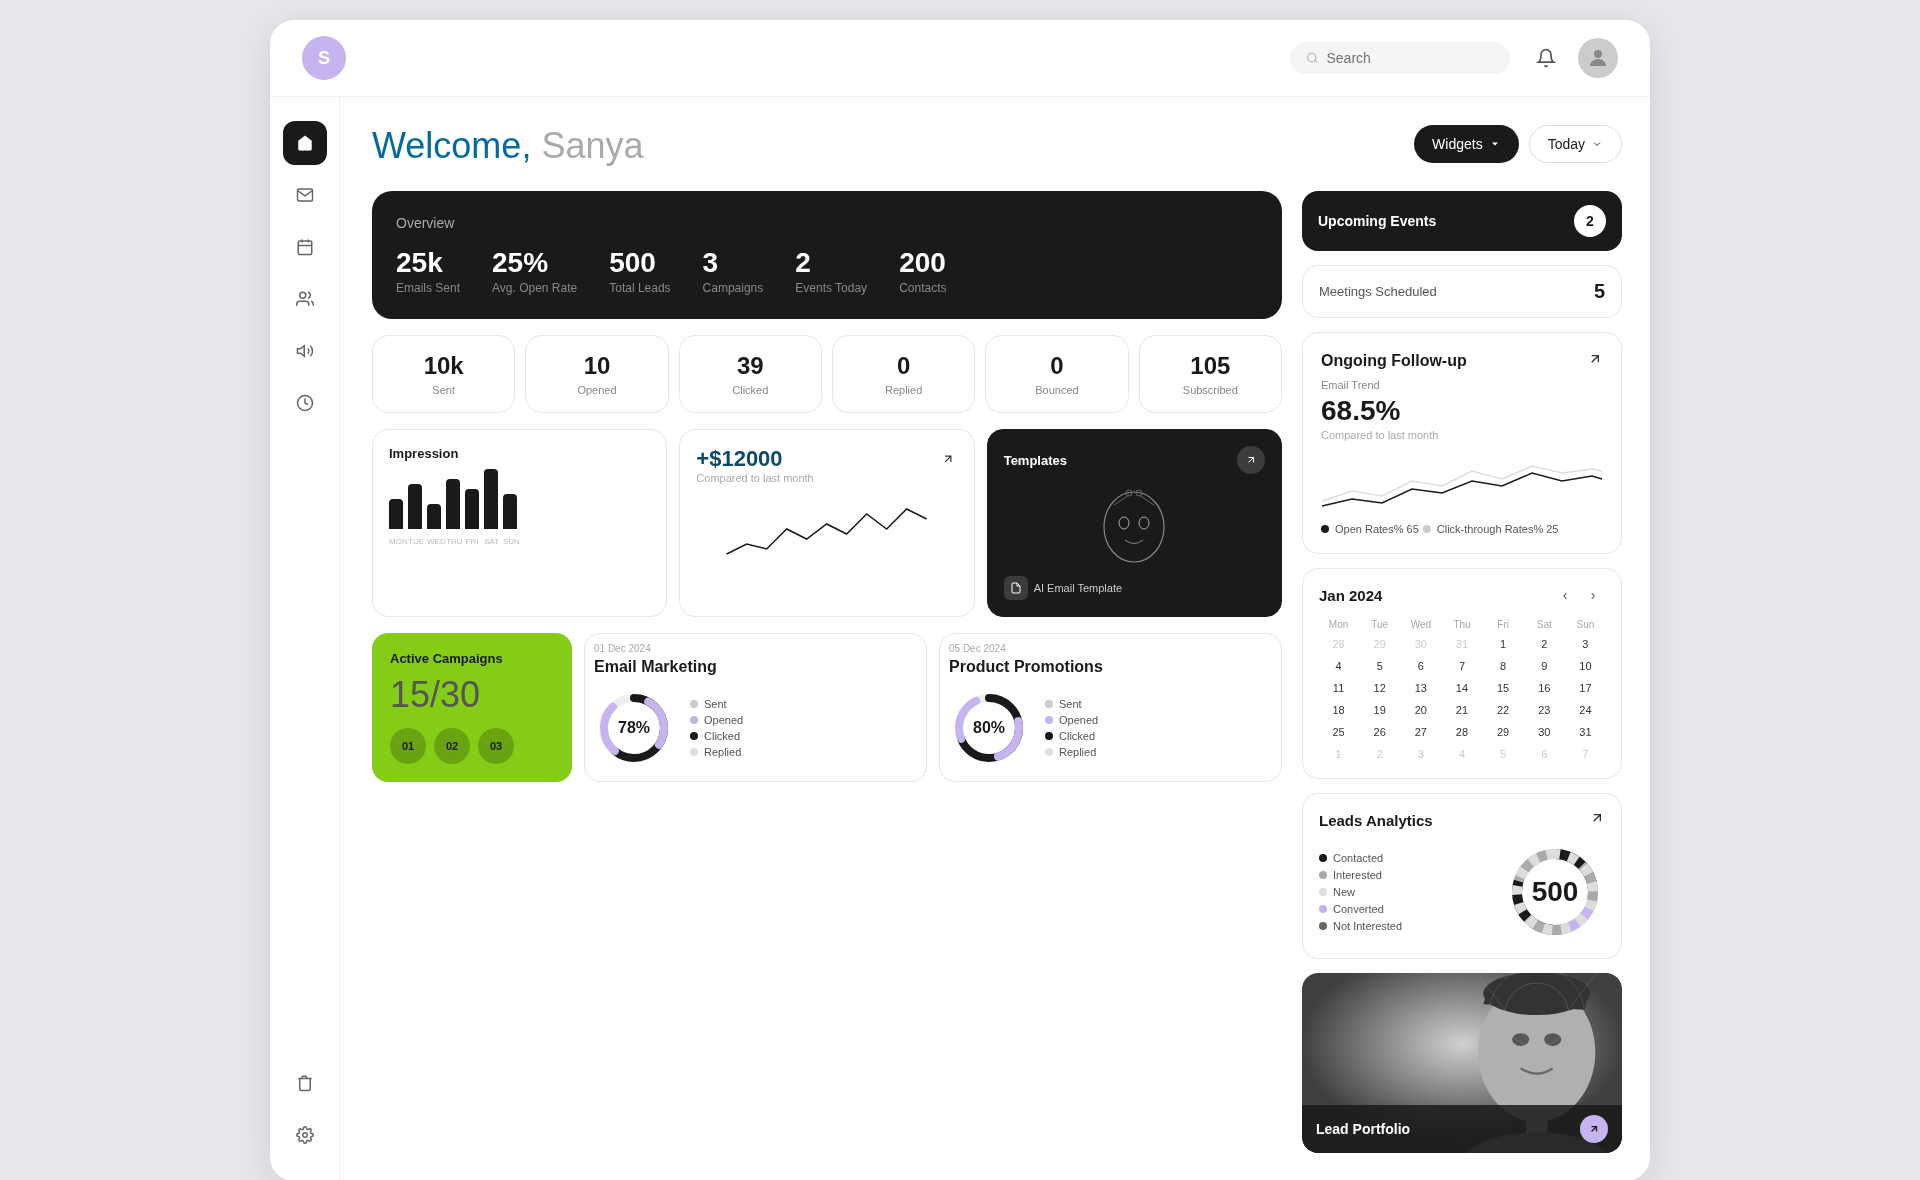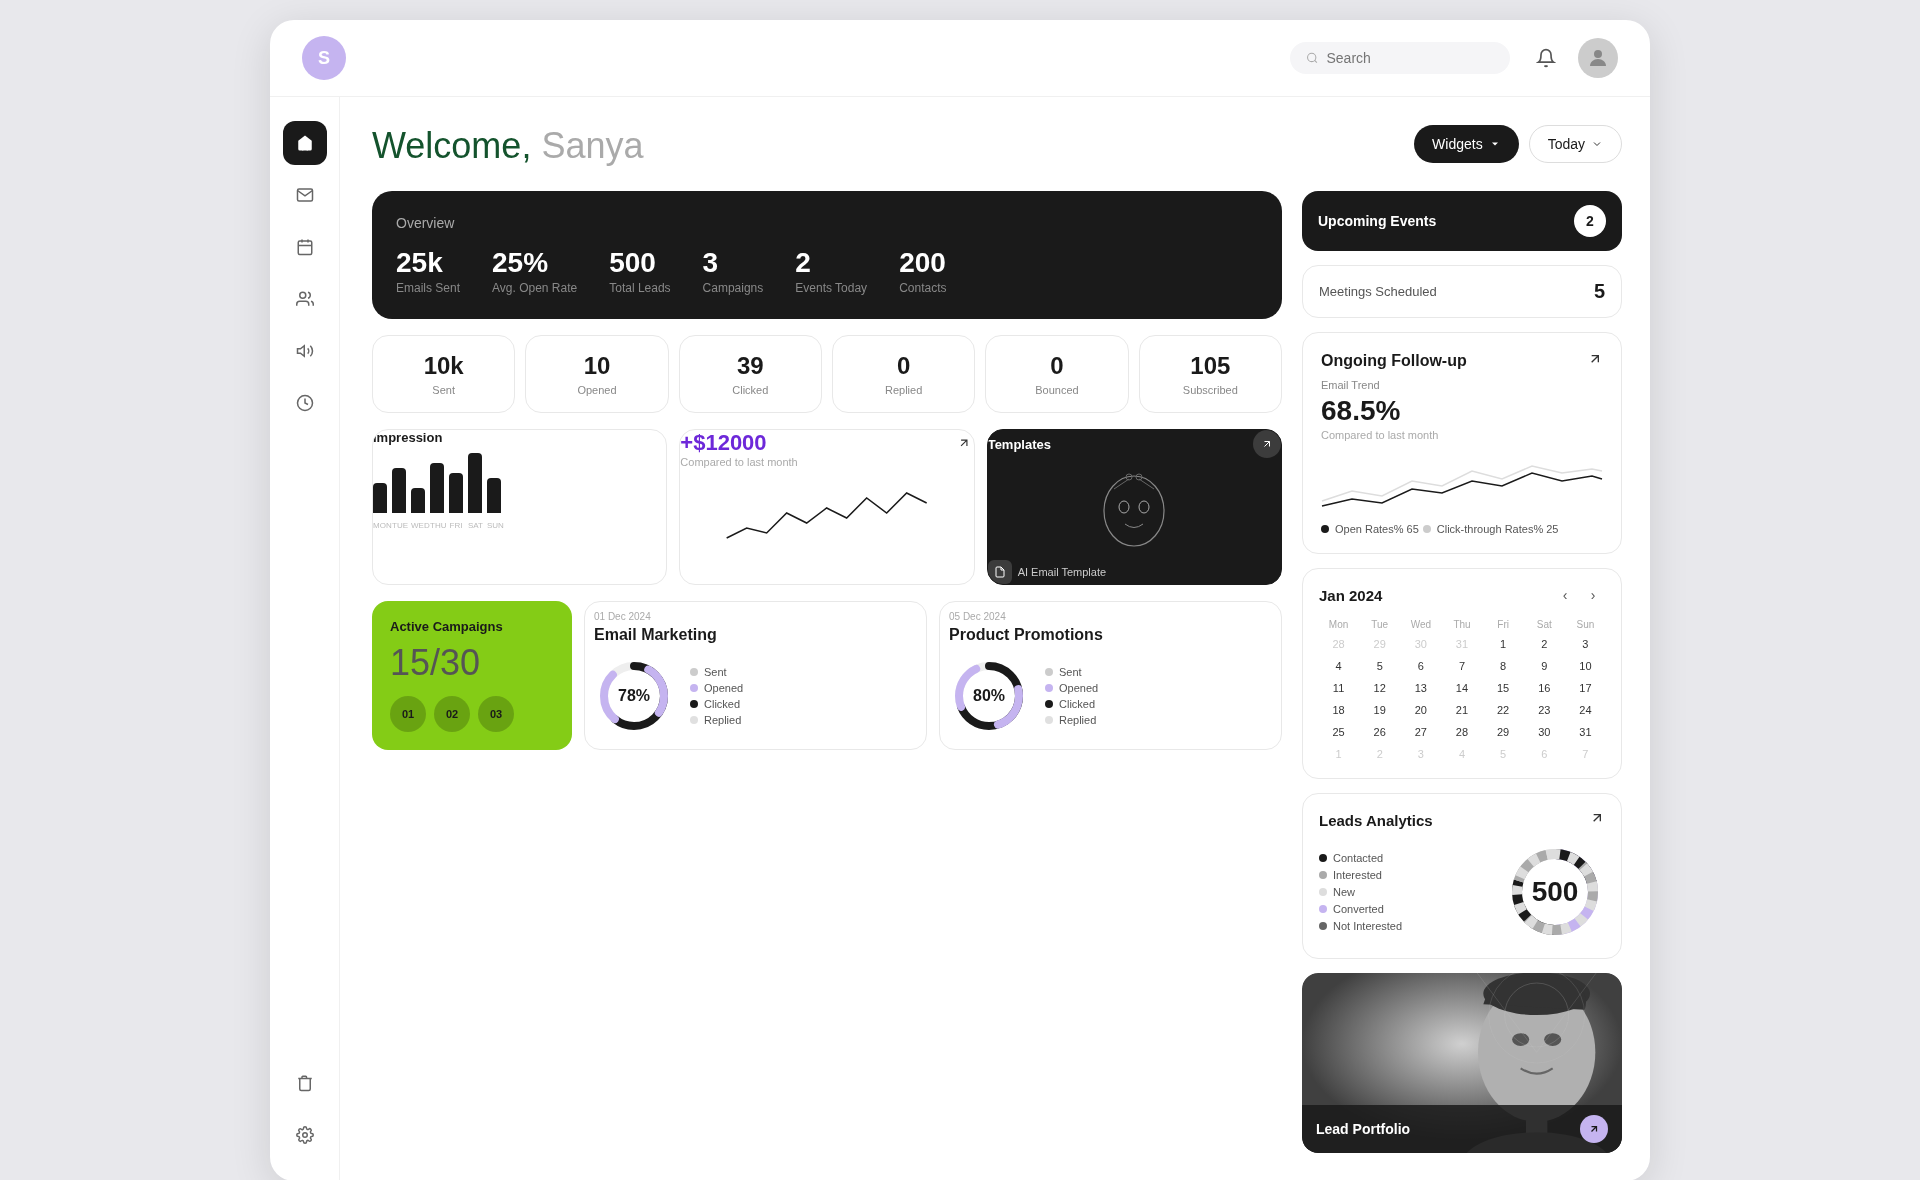--- a/index.html
+++ b/index.html
@@ -104,21 +104,21 @@
       display: flex;
       align-items: flex-start;
       justify-content: space-between;
       margin-bottom: 24px;
     }
     .welcome-title {
       font-size: 36px;
       font-weight: 800;
       color: #1a1a1a;
     }
-    .welcome-title span { color: #14532d; font-weight: 400; }
+    .welcome-title span { color: #0369a1; font-weight: 400; }
     .header-actions {
       display: flex; gap: 10px;
     }
     .btn-dark {
       background: #1a1a1a; color: #fff;
       border: none; border-radius: 20px;
       padding: 10px 18px;
       font-size: 14px; font-weight: 500;
       cursor: pointer;
       display: flex; align-items: center; gap: 6px;
@@ -175,26 +175,26 @@
     
     .charts-row {
       display: grid;
       grid-template-columns: 1fr 1fr 1fr;
       gap: 12px;
       margin-bottom: 16px;
     }
     .chart-card {
       border: 1.5px solid #e8e8e8;
       border-radius: 16px;
-      padding: 0;
+      padding: 16px;
       position: relative;
       overflow: hidden;
     }
     .chart-title { font-size: 13px; font-weight: 600; color: #1a1a1a; margin-bottom: 8px; }
-    .chart-value { font-size: 22px; font-weight: 700; color: #6d28d9; }
+    .chart-value { font-size: 22px; font-weight: 700; color: #0c4a6e; }
     .chart-sub { font-size: 11px; color: #aaa; margin-bottom: 10px; }
     .chart-card.dark {
       background: #1a1a1a;
       border-color: #1a1a1a;
     }
 
     
     .bar-chart {
       display: flex; align-items: flex-end;
       gap: 5px;

